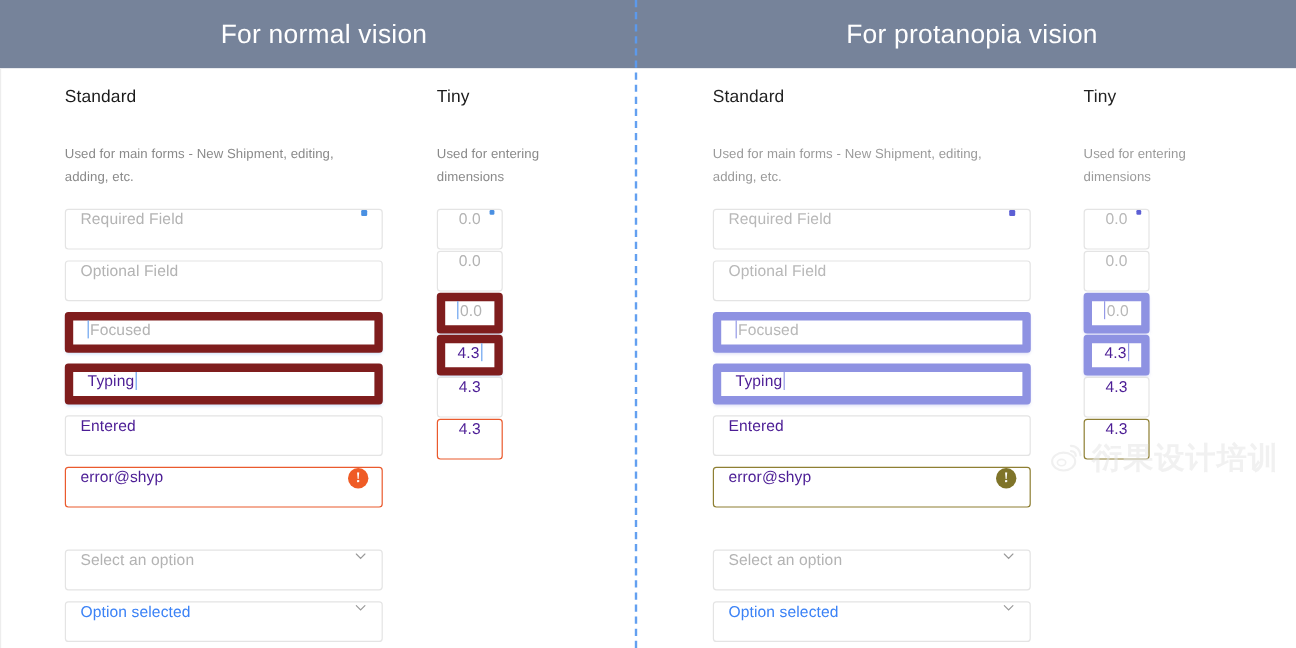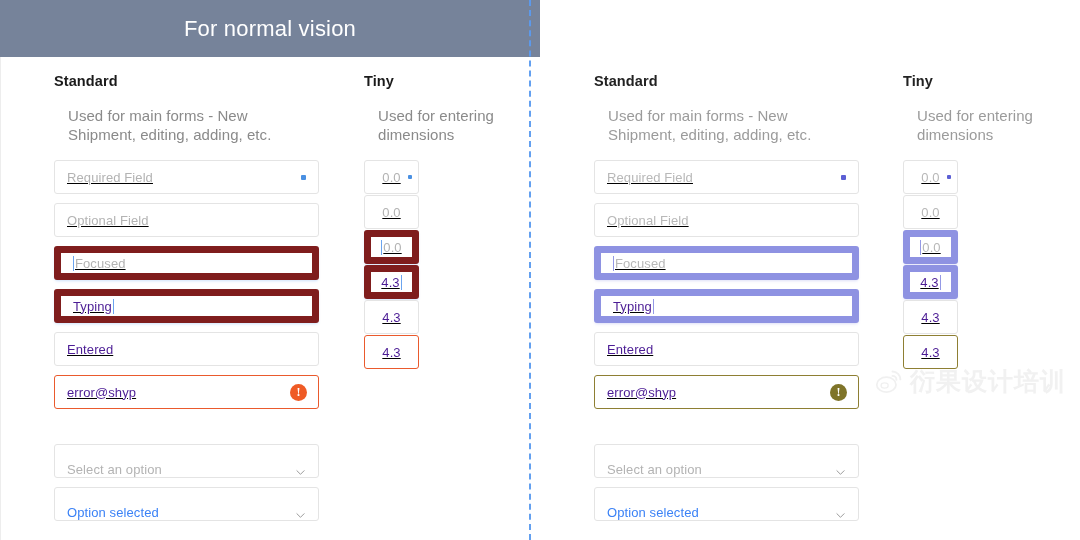--- a/index.html
+++ b/index.html
@@ -67,52 +67,49 @@
   .col-tiny {
     width: 170px;
     padding: 16px 0 0 33px;
   }
   .panel-right .col-standard { padding-left: 54px; }
   .panel-right .col-tiny { padding-left: 33px; }
 
   
   .col-title {
     font-size: 14.5px;
-    font-weight: bold;
+    font-weight: normal;
     color: #1a1a1a;
     letter-spacing: 0.1px;
-    margin-bottom: 17px;
+    margin-bottom: 31px;
   }
   .panel-right .col-title { color: #222222; }
 
   .col-desc {
-    font-size: 15px;
+    font-size: 11px;
     line-height: 19px;
     color: #8a8a8a;
     max-width: 250px;
     margin-bottom: 16px;
     letter-spacing: 0.05px;
-    margin-left: 14px;
   }
   .col-tiny .col-desc { max-width: 125px; }
   .panel-right .col-desc { color: #9b9b9b; }
 
   
   .field {
     position: relative;
     height: 34px;
     background: #ffffff;
     border: 1px solid #e4e4e4;
     border-radius: 3px;
     display: flex;
-    align-items: center;
     padding: 0 12px;
     margin-bottom: 9px;
     font-size: 13px;
-    text-decoration: underline;
   }
   .col-standard .field { width: 265px; }
   .col-tiny .field {
     width: 55px;
     padding: 0 8px;
     justify-content: center;
     margin-bottom: 1px;
   }
 
   .field-text { color: #4c1d95; letter-spacing: 0.1px; }
@@ -186,21 +183,21 @@
   
   .select-group { margin-top: 35px; }
   .select {
     position: relative;
     width: 265px;
     height: 34px;
     background: #ffffff;
     border: 1px solid #e4e4e4;
     border-radius: 3px;
     display: flex;
-    align-items: flex-end;
+    align-items: flex-start;
     padding: 0 12px;
     margin-bottom: 9px;
     font-size: 13px;
   }
   .select .field-text { color: #3b82f6; }
   .select .field-text.placeholder { color: #b3b3b3; }
   .chevron {
     position: absolute;
     right: 13px;
     width: 9px;
@@ -242,20 +239,23 @@
   }
 </style>
 </head>
 <body>
 
 <div class="page">
 
   <div class="header-band">
     <div class="header-half">
       <span class="header-title">For normal vision</span>
+    </div>
+    <div class="header-half">
+      <span class="header-title">For protanopia vision</span>
     </div>
   </div>
 
   <div class="panels">
 
     <div class="panel panel-left">
 
       <div class="col-standard">
         <div class="col-title">Standard</div>
         <div class="col-desc">Used for main forms - New Shipment, editing, adding, etc.</div>

